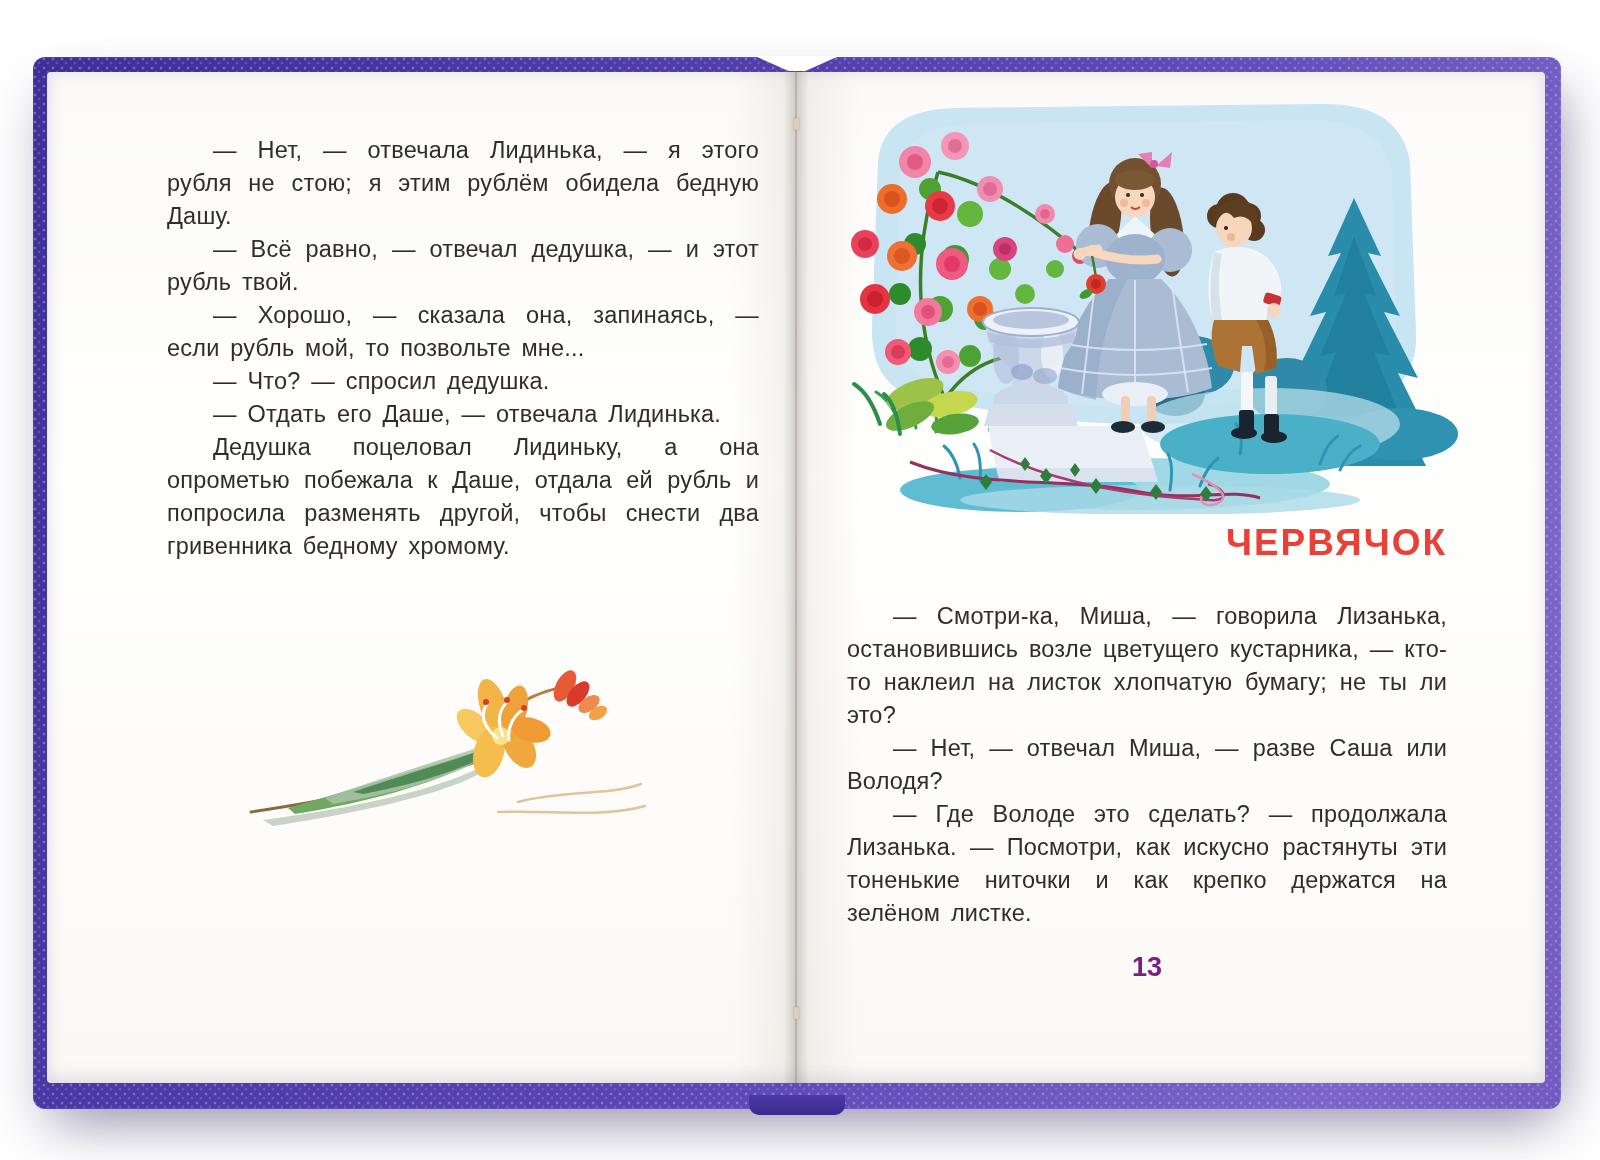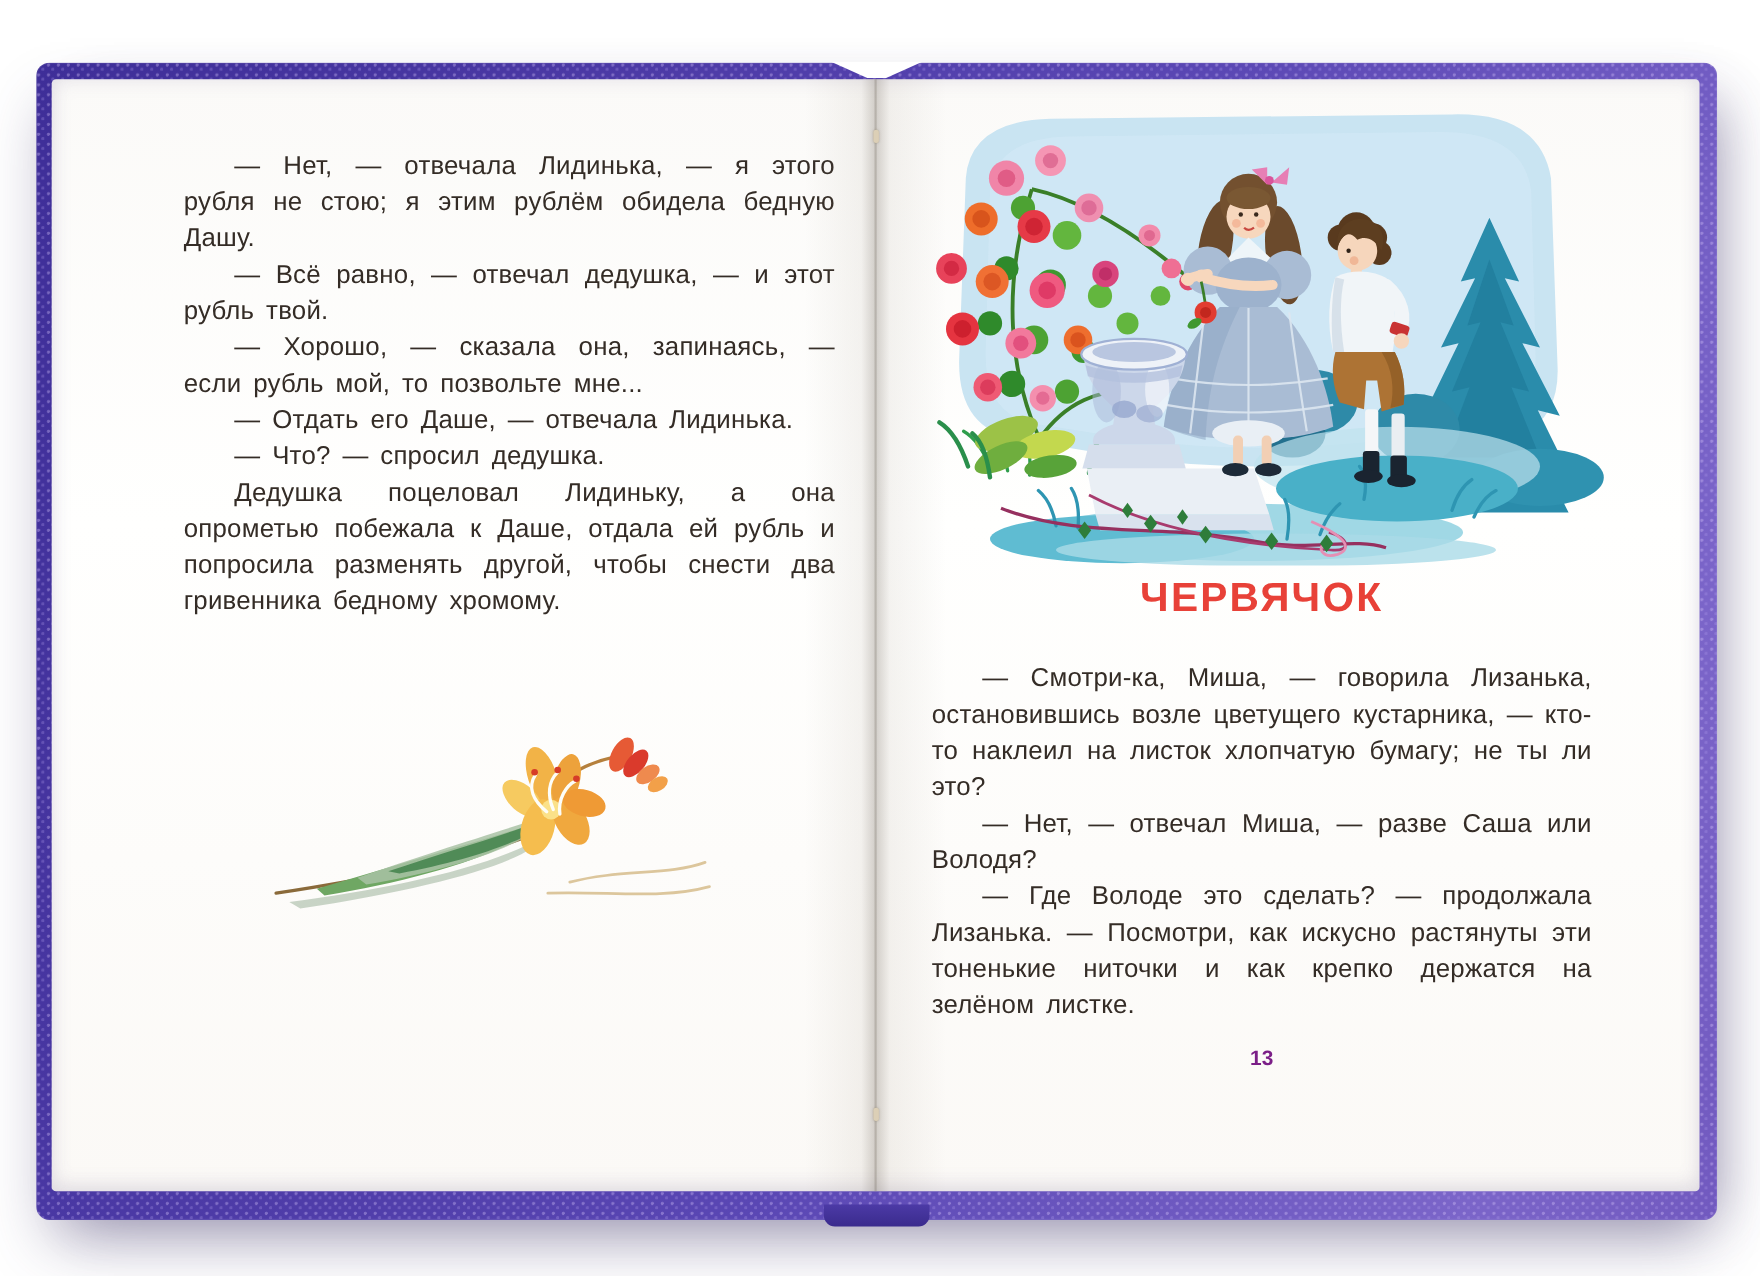--- a/index.html
+++ b/index.html
@@ -55,44 +55,44 @@
     margin:0;color:#342c26;
     font-size:23.5px;line-height:33px;
     text-align:justify;text-indent:46px;word-spacing:4px;letter-spacing:0.2px;
   }
   .left-text{position:absolute;left:120px;top:62px;width:592px;}
   .right-text{position:absolute;left:800px;top:528px;width:600px;}
   .flower-illo{position:absolute;left:186px;top:568px;width:420px;height:215px;}
   .garden-illo{position:absolute;left:793px;top:22px;width:622px;height:420px;}
   .story-title{
     position:absolute;left:800px;top:450px;width:600px;margin:0;
-    text-align:center;color:#e84138;
+    text-align:right;color:#e84138;
     font-size:37px;font-weight:bold;letter-spacing:2px;
   }
   .page-number{
     position:absolute;left:800px;top:880px;width:600px;
-    text-align:center;color:#7b1e87;font-size:19px;font-weight:bold;
+    text-align:center;color:#7b1e87;font-size:27px;font-weight:bold;
   }
 </style>
 </head>
 <body>
 
 <div class="book">
   <div class="spine-notch"></div>
   <div class="spine-tab"></div>
 
   <div class="pages">
 
     <div>
       <div class="text-block left-text">
         <p>— Нет, — отвечала Лидинька, — я этого рубля не стою; я этим рублём обидела бедную Дашу.</p>
         <p>— Всё равно, — отвечал дедушка, — и этот рубль твой.</p>
         <p>— Хорошо, — сказала она, запинаясь, — если рубль мой, то позвольте мне...</p>
+        <p>— Что? — спросил дедушка.</p>
         <p>— Отдать его Даше, — отвечала Лидинька.</p>
-        <p>— Что? — спросил дедушка.</p>
         <p>Дедушка поцеловал Лидиньку, а она опрометью побежала к Даше, отдала ей рубль и попросила разменять другой, чтобы снести два гривенника бедному хромому.</p>
       </div>
 
       <svg class="flower-illo" viewBox="0 0 420 215">
         <path d="M30,180 C120,168 210,150 262,120 C250,142 170,166 40,186 Z" fill="#9db39a" opacity="0.55"></path>
         <path d="M18,172 C110,158 200,140 258,116" stroke="#8a6a3a" stroke-width="3" fill="none" stroke-linecap="round"></path>
         <path d="M55,168 C130,146 205,124 262,106 C235,134 150,160 62,174 Z" fill="#6fa763"></path>
         <path d="M92,158 C160,134 228,114 268,100 C258,124 185,150 100,164 Z" fill="#a9c2a4" opacity="0.85"></path>
         <path d="M120,152 C180,132 235,116 265,104 C260,118 205,140 130,154 Z" fill="#478550" opacity="0.9"></path>
         <path d="M285,162 C330,150 375,156 408,144 M265,172 C320,170 368,178 412,166" stroke="#dcc69c" stroke-width="2.5" fill="none" stroke-linecap="round"></path>

